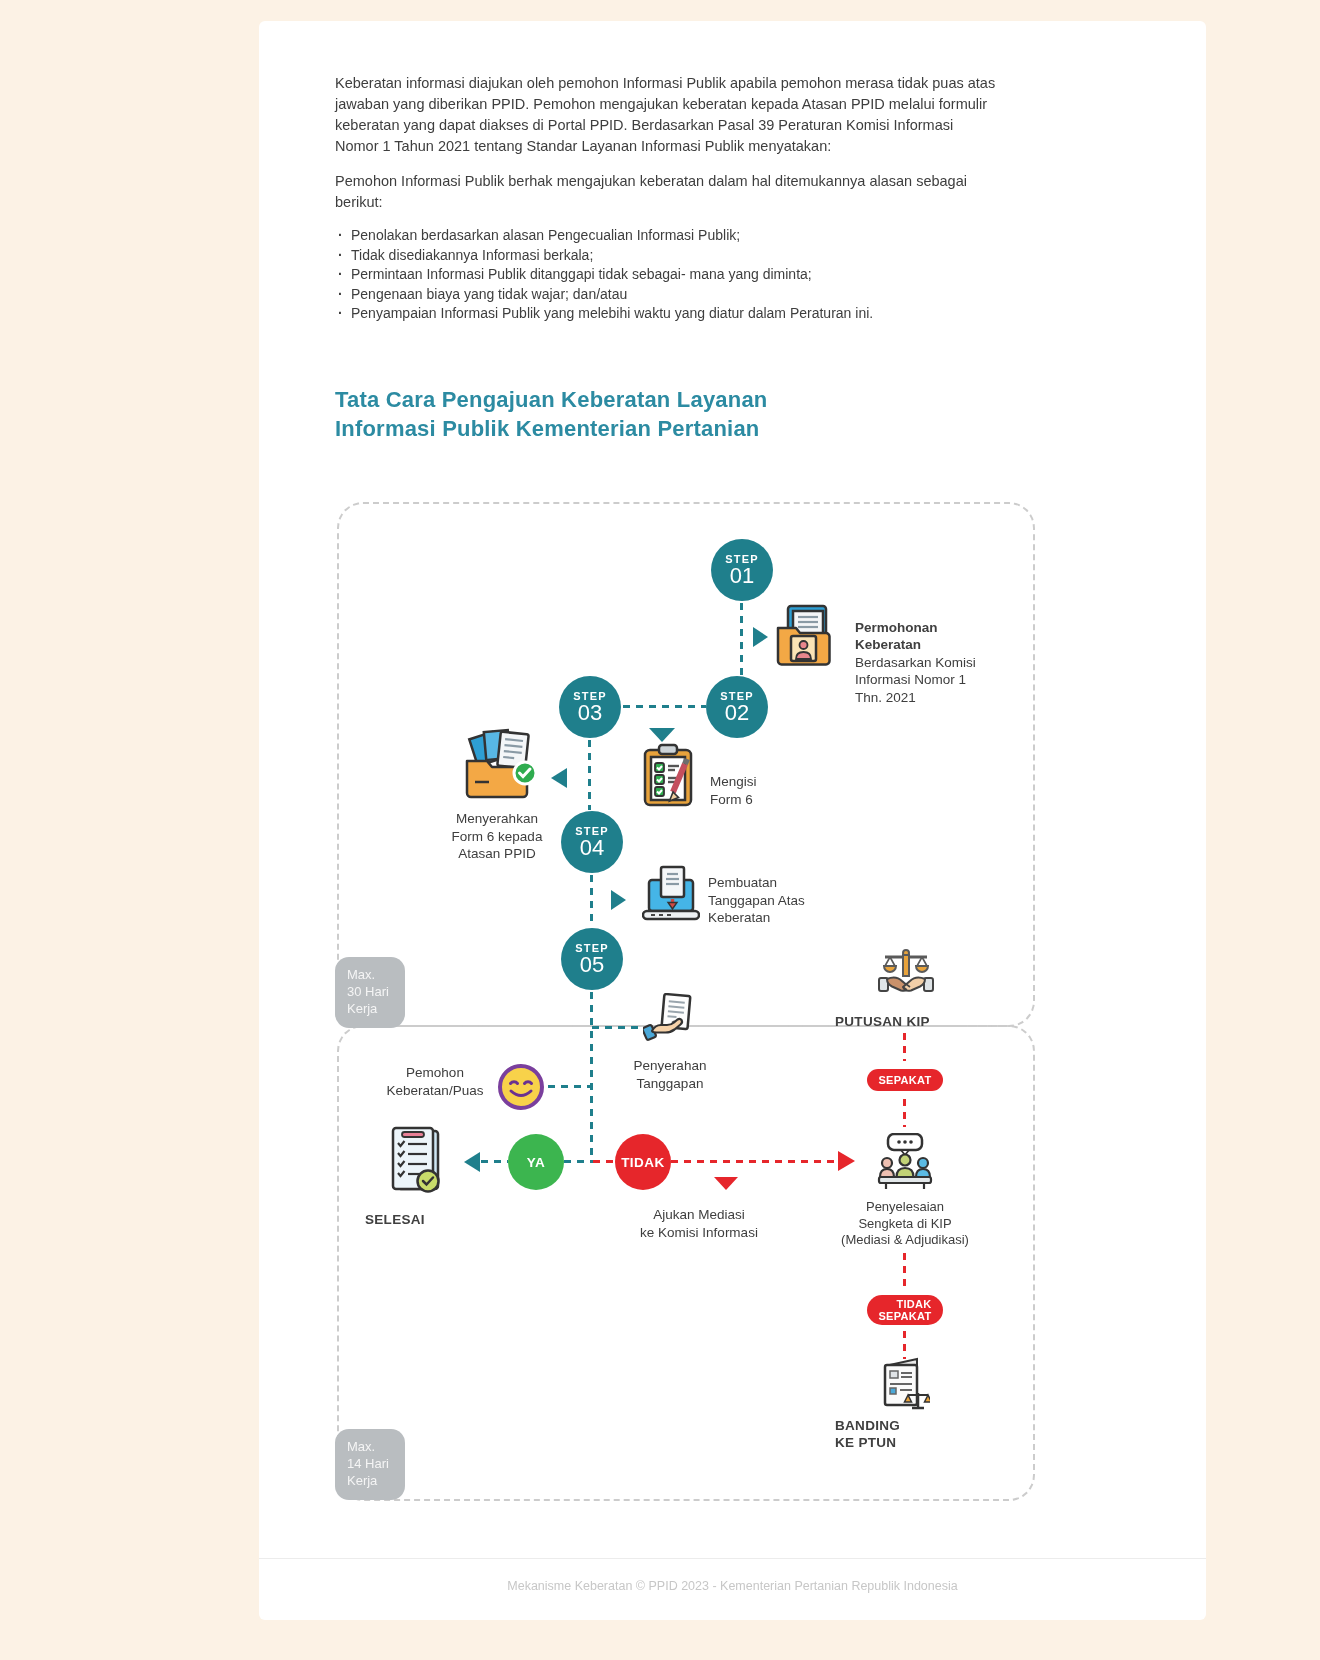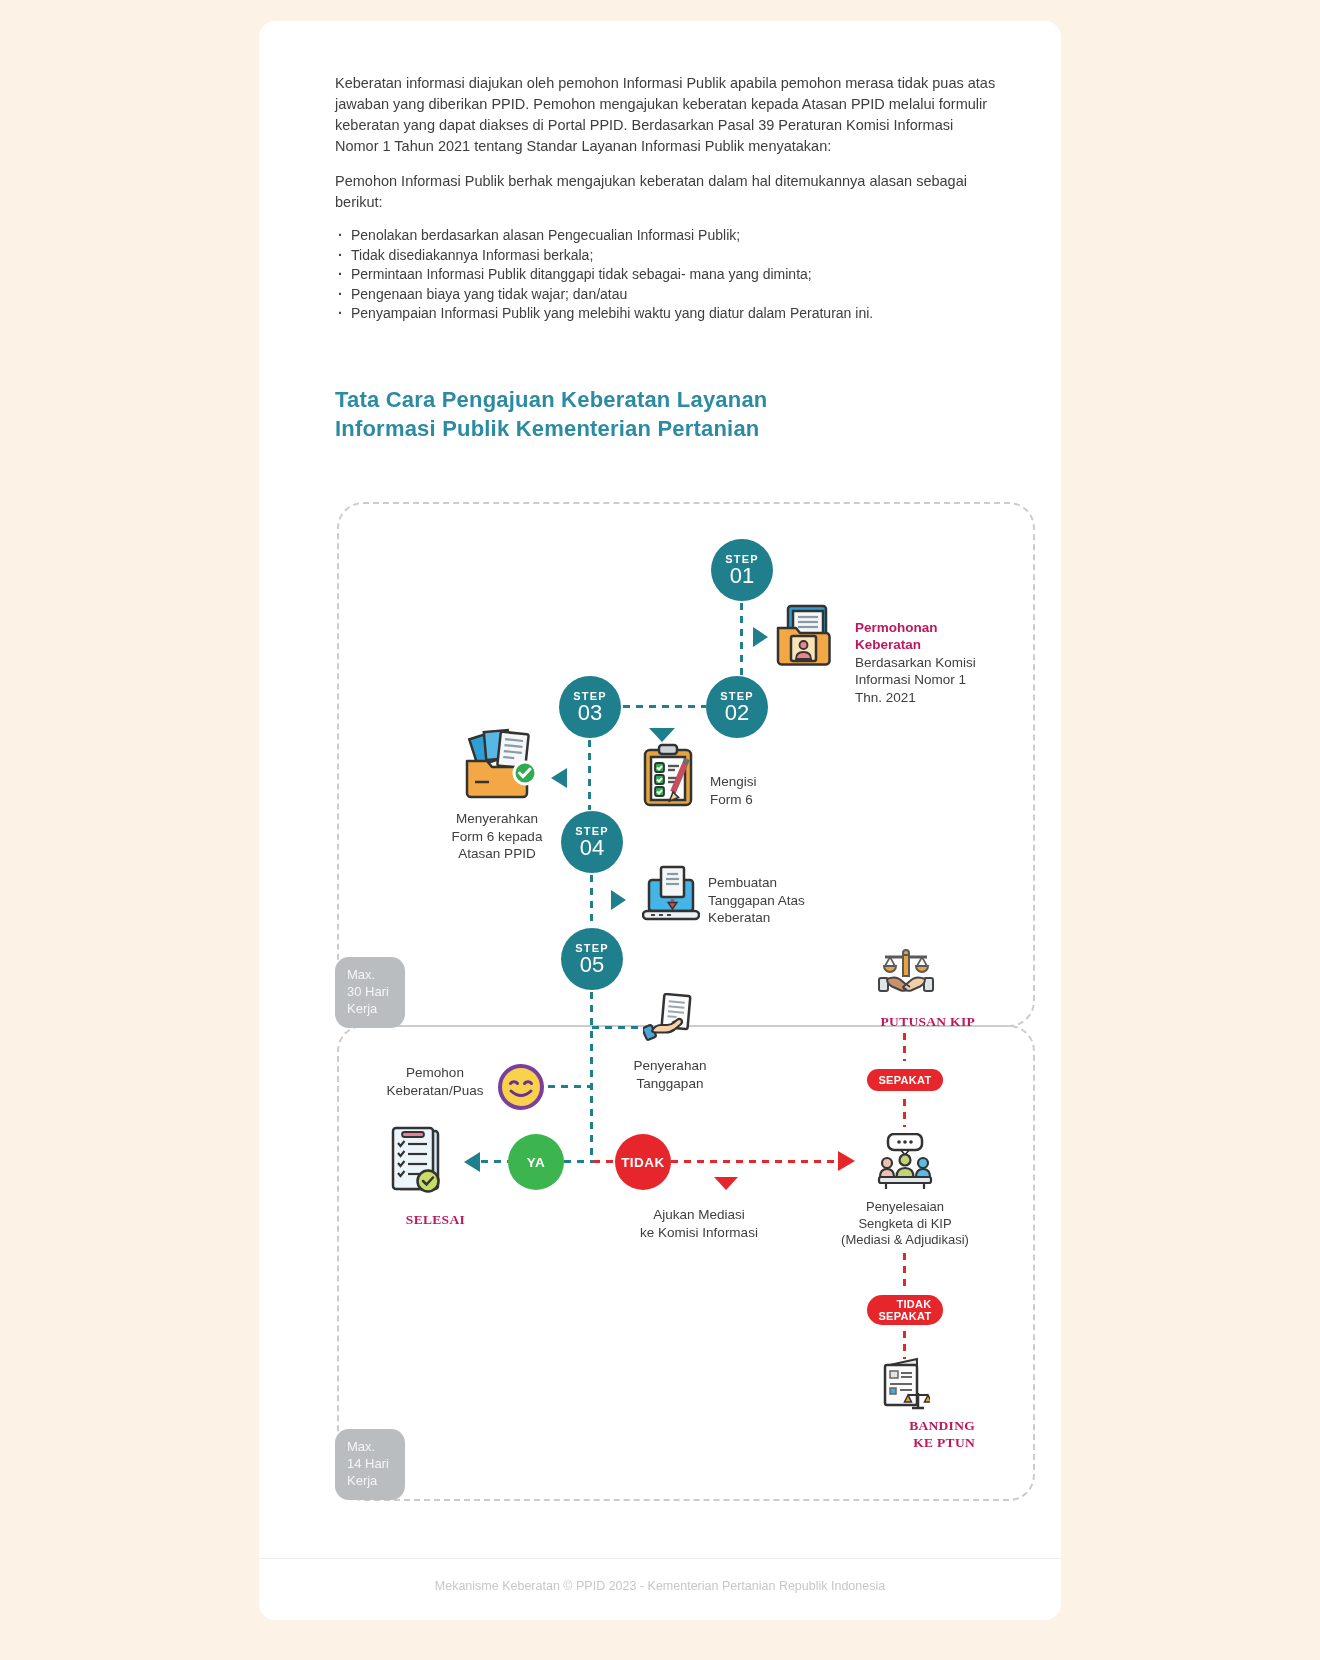--- a/index.html
+++ b/index.html
@@ -4,22 +4,22 @@
 <style>
   html,body{margin:0;padding:0;}
   body{
     width:1320px;height:1660px;
     background:#fcf2e5;
     font-family:"Liberation Sans", sans-serif;
     position:relative;
     color:#3e3e3e;
   }
   .card{
-    position:absolute;left:259px;top:21px;width:802px;height:1599px;
-    background:#ffffff;border-radius:16px;overflow:hidden;
+    position:absolute;left:259px;top:21px;width:947px;height:1599px;
+    background:#ffffff;border-radius:6px;overflow:hidden;
   }
   .pre{white-space:pre-line;}
   
   .intro{position:absolute;left:76px;top:52px;width:664px;font-size:14.5px;line-height:21px;color:#3e3e3e;}
   .intro p{margin:0;}
   .intro p + p{margin-top:14px;}
   .intro ul{margin:13px 0 0 0;padding:0;list-style:none;font-size:14px;line-height:19.5px;}
   .intro li{position:relative;padding-left:16px;}
   .intro li::before{content:"·";position:absolute;left:3px;top:0;color:#3e3e3e;font-weight:bold;}
   .heading{
@@ -59,22 +59,22 @@
   .dv{position:absolute;width:3px;z-index:2;background:repeating-linear-gradient(to bottom,var(--c) 0 7px,transparent 7px 13px);}
   .dh{position:absolute;height:3px;z-index:2;background:repeating-linear-gradient(to right,var(--c) 0 7px,transparent 7px 13px);}
   
   .tri{position:absolute;width:0;height:0;z-index:3;}
   .tri.right{border-top:10px solid transparent;border-bottom:10px solid transparent;border-left:15px solid var(--c);}
   .tri.left{border-top:10px solid transparent;border-bottom:10px solid transparent;border-right:16px solid var(--c);}
   .tri.down{border-left:13px solid transparent;border-right:13px solid transparent;border-top:14px solid var(--c);}
   
   .lbl{position:absolute;font-size:13.5px;line-height:17.5px;color:#3e3e3e;white-space:pre-line;z-index:4;}
   .lbl.c{text-align:center;}
-  .lbl b, .blbl{font-weight:bold;color:#be185d;}
-  .blbl{position:absolute;font-size:13.5px;line-height:17px;text-align:right;white-space:pre-line;z-index:4;letter-spacing:.3px;font-family:Liberation Serif, serif;}
+  .lbl b, .blbl{font-weight:bold;color:#404040;}
+  .blbl{position:absolute;font-size:13.5px;line-height:17px;text-align:left;white-space:pre-line;z-index:4;letter-spacing:.3px;}
   .ico{position:absolute;z-index:4;}
   
   .footer-divider{position:absolute;left:0;top:1537px;width:100%;height:1px;background:#ececec;}
   .footer-text{position:absolute;left:0;top:1558px;width:100%;text-align:center;font-size:12.5px;color:#c7c7c7;}
 </style>
 </head>
 <body>
 
 <div class="card">
 

